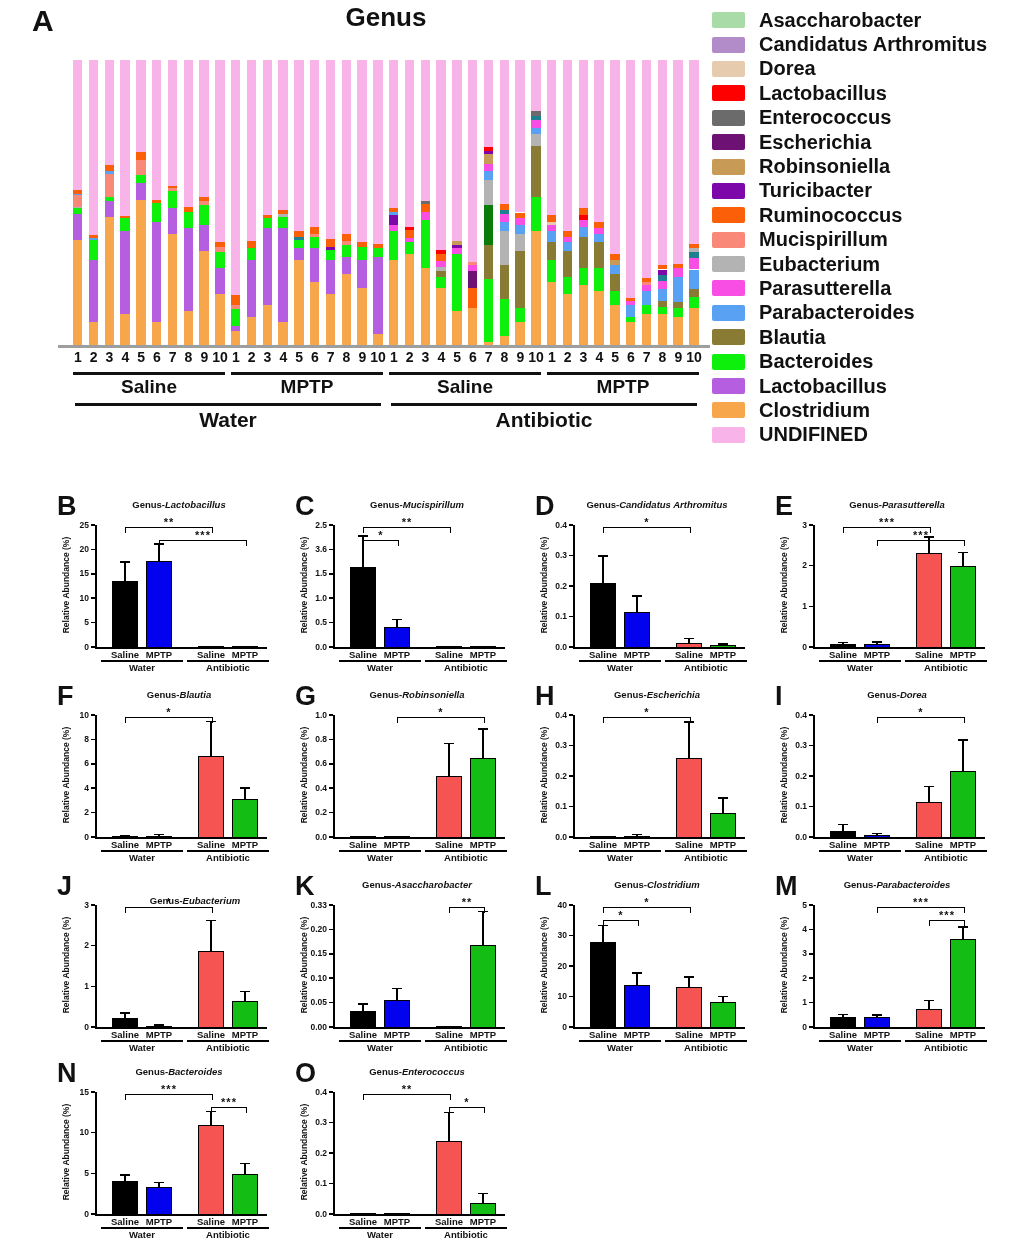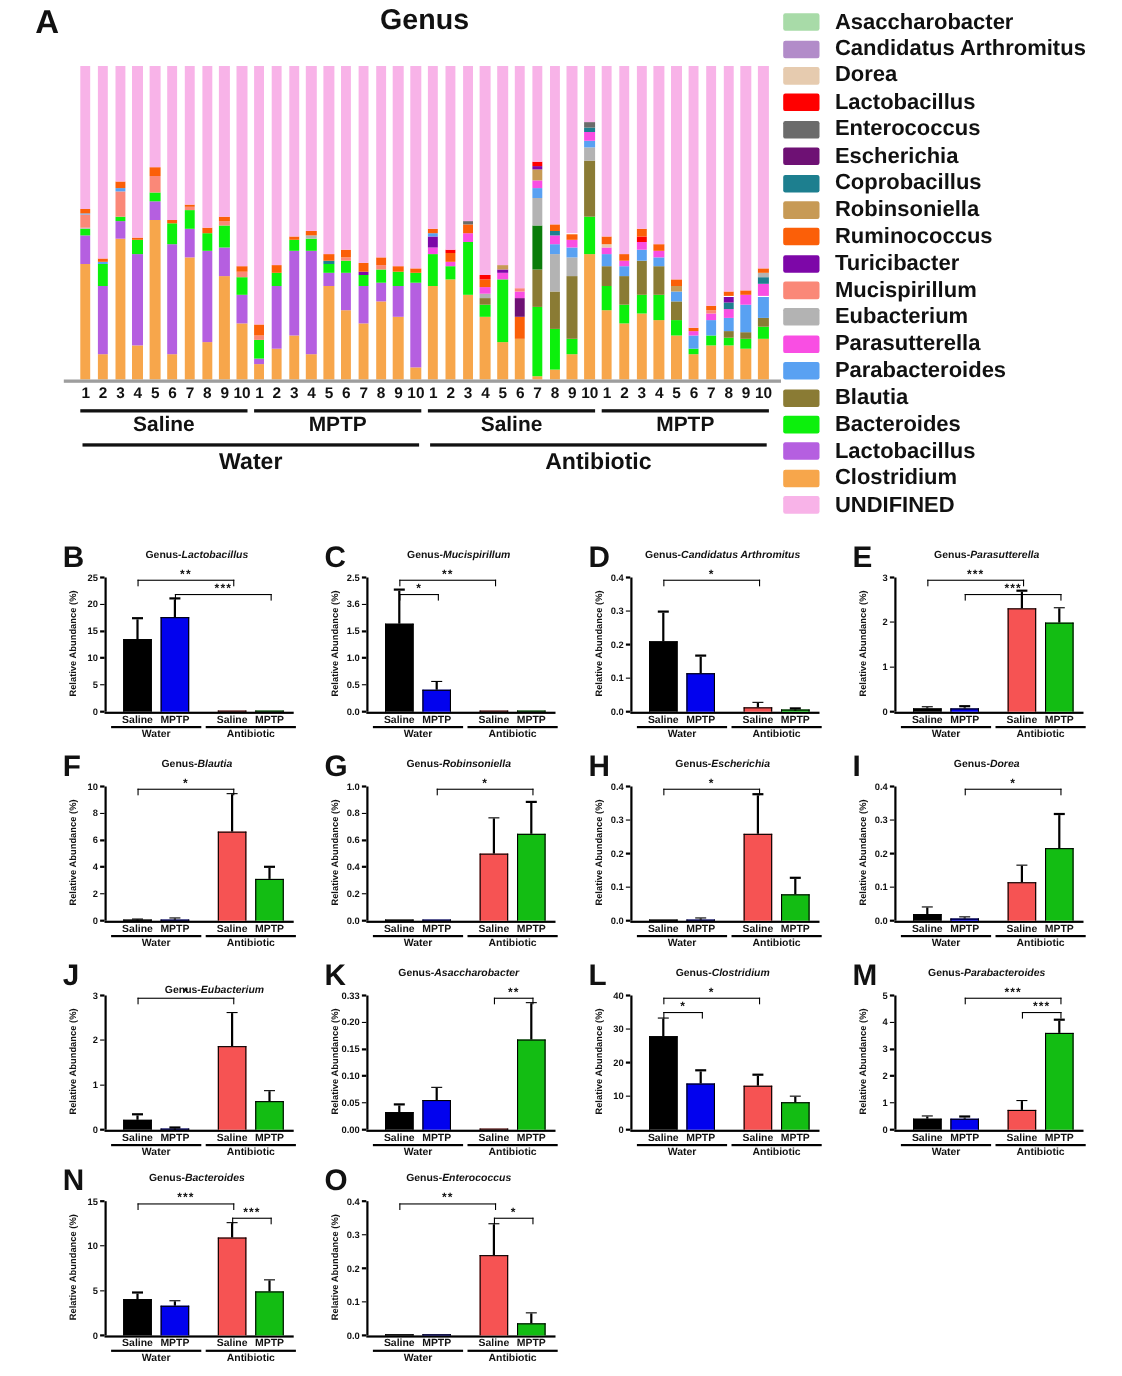--- a/index.html
+++ b/index.html
@@ -457,34 +457,30 @@
       </div>
       <div class="legend-row">
         <span class="legend-swatch" style="background: rgb(107, 107, 107);"></span>
         <span class="legend-label">Enterococcus</span>
       </div>
       <div class="legend-row">
         <span class="legend-swatch" style="background: rgb(110, 17, 116);"></span>
         <span class="legend-label">Escherichia</span>
       </div>
       <div class="legend-row">
-        <span class="legend-swatch" style="background: rgb(29, 127, 143);"></span>
-        <span class="legend-label">Coprobacillus</span>
-      </div>
-      <div class="legend-row">
         <span class="legend-swatch" style="background: rgb(199, 154, 85);"></span>
         <span class="legend-label">Robinsoniella</span>
       </div>
       <div class="legend-row">
+        <span class="legend-swatch" style="background: rgb(125, 7, 168);"></span>
+        <span class="legend-label">Turicibacter</span>
+      </div>
+      <div class="legend-row">
         <span class="legend-swatch" style="background: rgb(251, 95, 8);"></span>
         <span class="legend-label">Ruminococcus</span>
-      </div>
-      <div class="legend-row">
-        <span class="legend-swatch" style="background: rgb(125, 7, 168);"></span>
-        <span class="legend-label">Turicibacter</span>
       </div>
       <div class="legend-row">
         <span class="legend-swatch" style="background: rgb(250, 136, 120);"></span>
         <span class="legend-label">Mucispirillum</span>
       </div>
       <div class="legend-row">
         <span class="legend-swatch" style="background: rgb(179, 179, 179);"></span>
         <span class="legend-label">Eubacterium</span>
       </div>
       <div class="legend-row">

